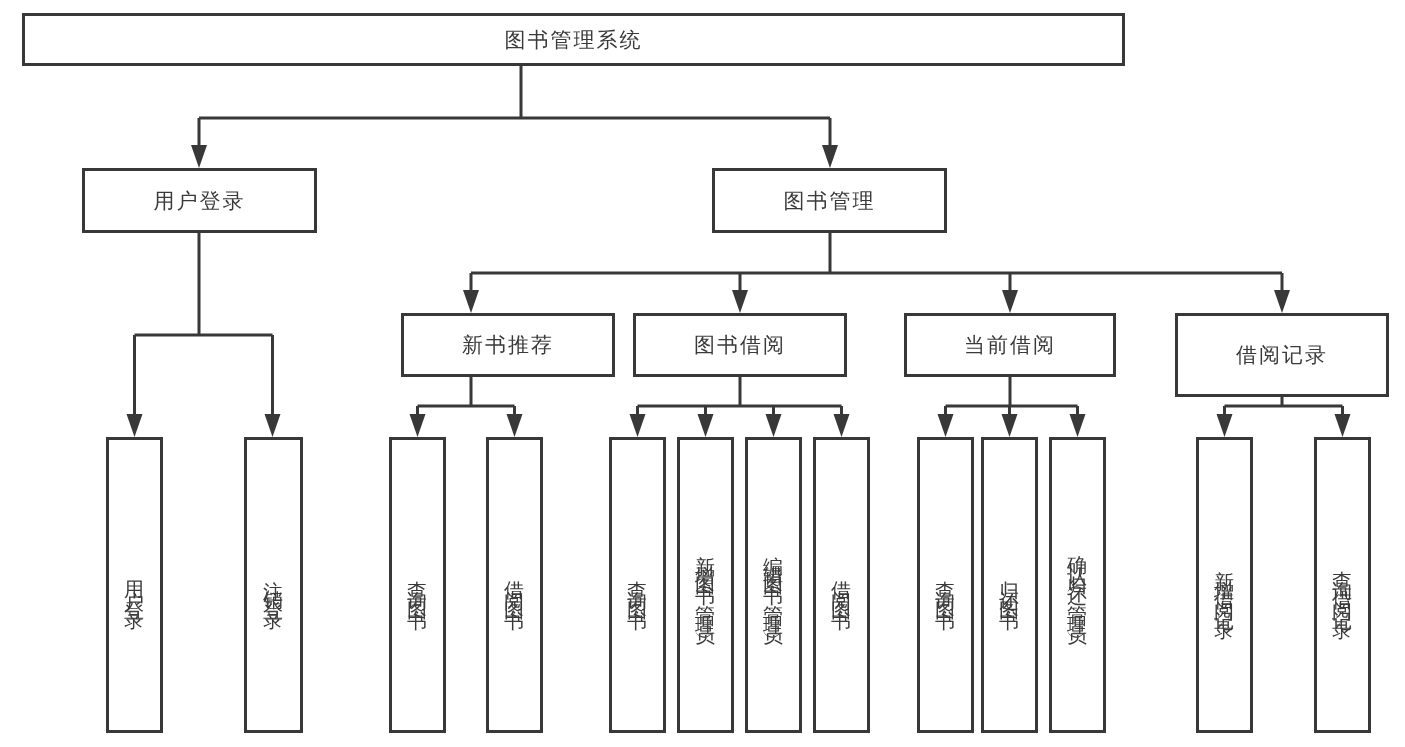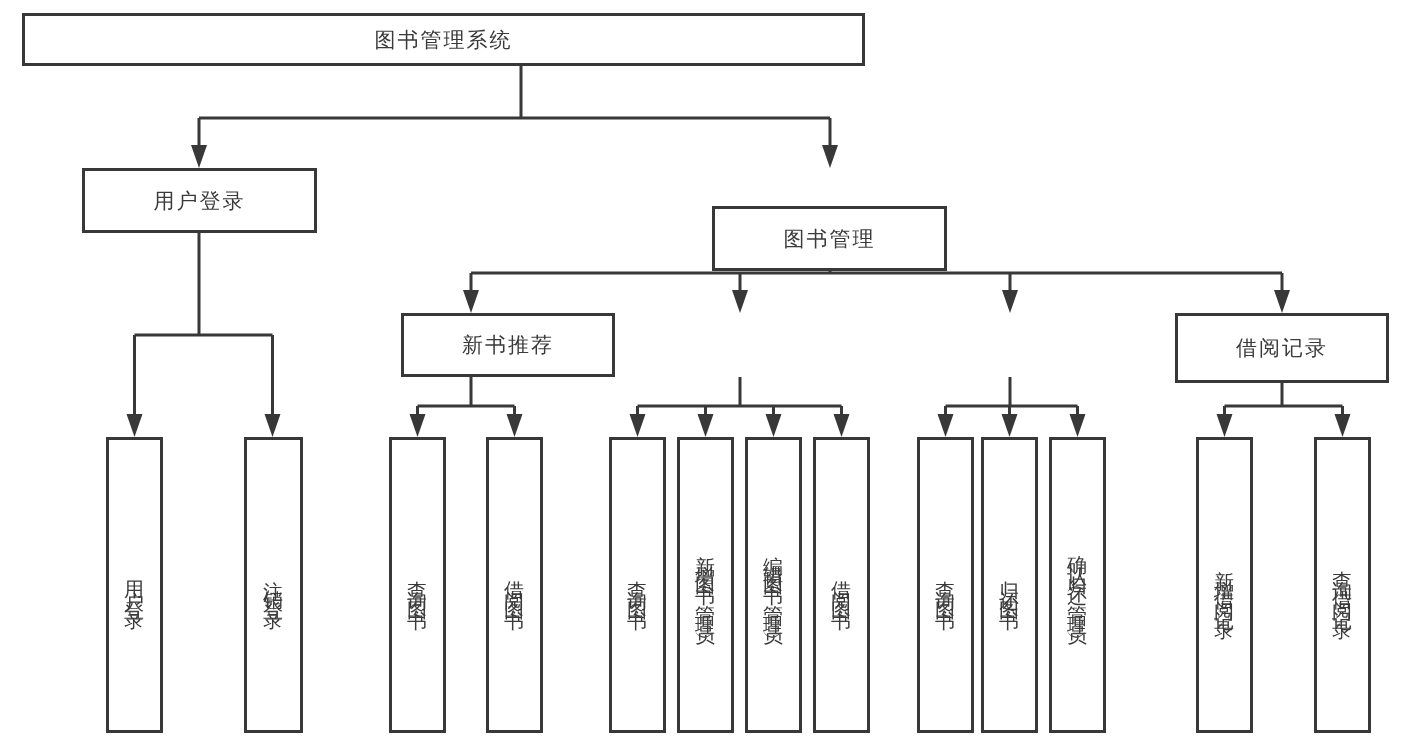--- a/index.html
+++ b/index.html
@@ -75,35 +75,41 @@
     <polygon fill="#383838" points="697.5,414 713.5,414 705.5,437"></polygon>
     <polygon fill="#383838" points="765.5,414 781.5,414 773.5,437"></polygon>
     <polygon fill="#383838" points="833.5,414 849.5,414 841.5,437"></polygon>
     <polygon fill="#383838" points="937.5,414 953.5,414 945.5,437"></polygon>
     <polygon fill="#383838" points="1001.5,414 1017.5,414 1009.5,437"></polygon>
     <polygon fill="#383838" points="1069.5,414 1085.5,414 1077.5,437"></polygon>
     <polygon fill="#383838" points="1216.5,414 1232.5,414 1224.5,437"></polygon>
     <polygon fill="#383838" points="1334.5,414 1350.5,414 1342.5,437"></polygon>
   </svg>
 
-  <div class="box" style="left:22px;top:13px;width:843px;height:53px;">
+  <div class="box" style="left:22px;top:13px;width:1103px;height:53px;">
     <span>图书管理系统</span>
   </div>
 
   <div class="box" style="left:82px;top:168px;width:235px;height:65px;">
     <span>用户登录</span>
   </div>
-  <div class="box" style="left:712px;top:168px;width:235px;height:65px;margin-top:38px;">
+  <div class="box" style="left:712px;top:168px;width:235px;height:65px;">
     <span>图书管理</span>
   </div>
 
   <div class="box" style="left:364px;top:313px;width:214px;height:64px;margin-left:37px;">
     <span>新书推荐</span>
   </div>
-  <div class="box" style="left:1175px;top:313px;width:214px;height:70px;">
+  <div class="box" style="left:633px;top:313px;width:214px;height:64px;">
+    <span>图书借阅</span>
+  </div>
+  <div class="box" style="left:904px;top:313px;width:212px;height:64px;">
+    <span>当前借阅</span>
+  </div>
+  <div class="box" style="left:1175px;top:313px;width:214px;height:84px;">
     <span>借阅记录</span>
   </div>
 
   <div class="box vbox" style="left:106px;top:437px;width:57px;height:296px;">
     <span>用户登录</span>
   </div>
   <div class="box vbox" style="left:244px;top:437px;width:59px;height:296px;">
     <span>注销登录</span>
   </div>
 

